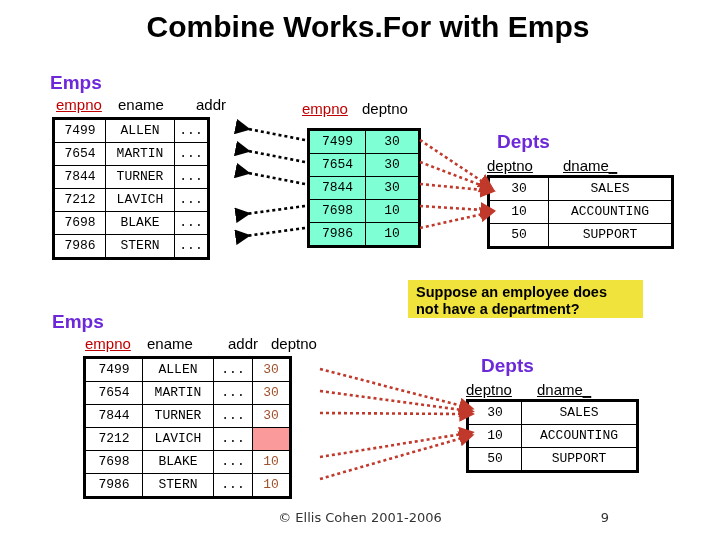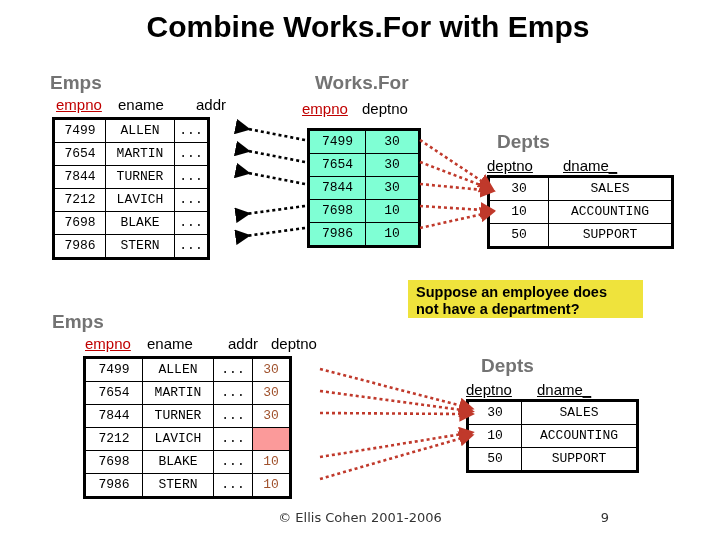--- a/index.html
+++ b/index.html
@@ -9,21 +9,21 @@
     overflow:hidden;position:relative;
   }
   #stage{position:absolute;left:0;top:0;width:720px;height:540px;}
 
   .title{
     position:absolute;left:0;top:10px;width:720px;text-align:center;
     font-size:30px;font-weight:bold;color:#000;letter-spacing:0px;padding-left:8px;
   }
 
   .tbl-name{
-    position:absolute;font-size:19px;font-weight:bold;color:#737373;
+    position:absolute;font-size:19px;font-weight:bold;color:#6d28d9;
     white-space:nowrap;
   }
   .col-hdr{
     position:absolute;font-size:15px;color:#000;white-space:nowrap;
   }
   .col-hdr.key{color:#C00000;text-decoration:underline;font-weight:normal;}
   .col-hdr.uline{color:#000;text-decoration:underline;}
 
   table.grid{
     position:absolute;border-collapse:collapse;
@@ -127,21 +127,20 @@
       <td class="c2">...</td>
     </tr>
     <tr>
       <td class="c0">7986</td>
       <td class="c1">STERN</td>
       <td class="c2">...</td>
     </tr>
   </tbody>
     </table>
 
-  <div class="tbl-name" style="left:315px;top:72px;">Works.For</div>
   <div class="col-hdr key" style="left:302px;top:100px;">empno</div>
   <div class="col-hdr" style="left:362px;top:100px;">deptno</div>
 
   <table class="grid" id="worksfor">
     <tbody>
         <tr>
       <td class="c0">7499</td>
       <td class="c1">30</td>
     </tr>
     <tr>

